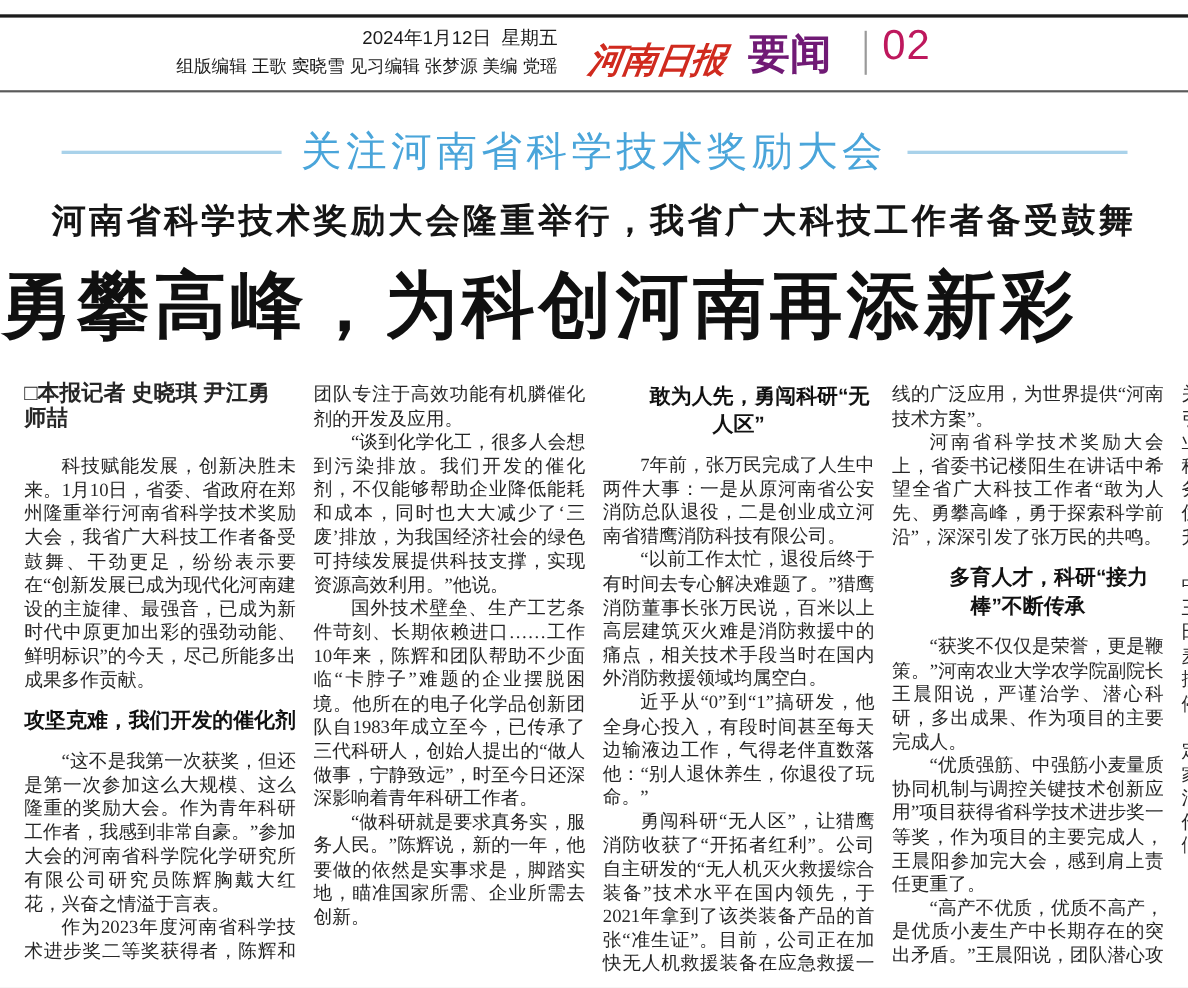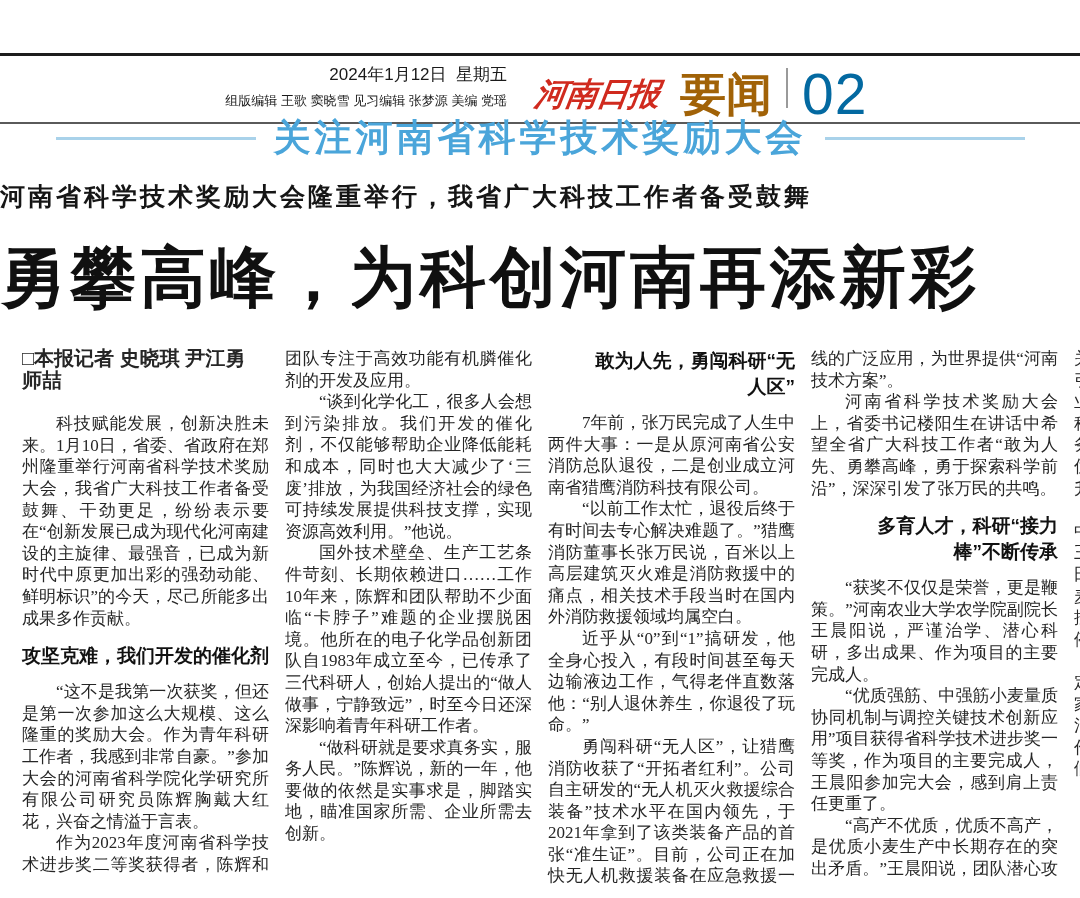--- a/index.html
+++ b/index.html
@@ -2,62 +2,62 @@
 <html><head>
 <meta charset="utf-8">
 <style>
   html,body{margin:0;padding:0;background:#e8e8e8;}
   .paper{
     position:relative;width:1080px;height:898px;background:#ffffff;
     margin:0 auto;overflow:hidden;
     font-family:"Liberation Serif", serif;color:#222;
   }
   
-  .hdr{position:absolute;left:0;top:0;width:1080px;height:84px;margin-top:40px;}
+  .hdr{position:absolute;left:0;top:0;width:1080px;height:84px;}
   .rule-top{position:absolute;left:0;top:13px;width:1080px;height:3px;background:#1c1c1c;}
   .rule-bottom{position:absolute;left:0;top:82px;width:1080px;height:2px;background:#5a5a5a;}
   .hdr-info{position:absolute;right:573px;top:24px;text-align:right;
     font-family:"Liberation Sans", sans-serif;color:#1a1a1a;}
   .hdr-date{font-size:17px;line-height:22px;white-space:pre;margin-bottom:5px;}
-  .hdr-editors{font-size:13px;line-height:20px;white-space:pre;}
+  .hdr-editors{font-size:16px;line-height:20px;white-space:pre;}
   .masthead{position:absolute;left:535px;top:33px;
     font-family:"Liberation Serif", serif;font-style:italic;font-weight:900;
     font-size:32px;letter-spacing:-1px;color:#d02a1e;transform:skewX(-8deg);}
   .sectiontitle{position:absolute;left:680px;top:24px;
-    font-family:"Liberation Sans", sans-serif;font-weight:800;font-size:46px;color:#a16207;}
+    font-family:"Liberation Sans", sans-serif;font-weight:800;font-size:38px;color:#701a75;}
   .hdr-divider{position:absolute;left:786px;top:28px;width:2px;height:40px;background:#9a9a9a;}
   .pageno{position:absolute;left:802px;top:21px;
-    font-family:"Liberation Sans", sans-serif;font-weight:300;font-size:57px;color:#0369a1;letter-spacing:1px;}
+    font-family:"Liberation Sans", sans-serif;font-weight:300;font-size:38px;color:#be185d;letter-spacing:1px;}
   
   .kicker{position:absolute;left:0;top:112px;width:1080px;height:52px;
     display:flex;align-items:center;justify-content:center;gap:18px;}
   .kicker-line{width:200px;height:3px;background:#a9d2ea;}
-  .kicker-text{font-family:"Liberation Sans", sans-serif;font-weight:700;
+  .kicker-text{font-family:"Liberation Sans", sans-serif;font-weight:400;
     font-size:37px;letter-spacing:4px;color:#4aa5da;white-space:nowrap;}
   
-  .subtitle{position:absolute;left:0;top:180px;width:1080px;text-align:left;
+  .subtitle{position:absolute;left:0;top:180px;width:1080px;text-align:center;
     font-family:"Liberation Sans", sans-serif;font-weight:700;
-    font-size:25px;letter-spacing:3px;color:#151515;white-space:nowrap;}
+    font-size:31px;letter-spacing:3px;color:#151515;white-space:nowrap;}
   .headline{position:absolute;left:0;top:233px;width:916px;text-align:left;
     font-family:Liberation Sans, sans-serif;font-weight:900;
     font-size:66px;letter-spacing:4px;color:#101010;white-space:nowrap;}
   
   .article{
     position:absolute;left:22px;top:348px;width:1036px;height:546px;
     column-count:4;column-gap:16px;column-fill:auto;
     font-size:17px;line-height:21.6px;text-align:justify;color:#262626;
   }
   .article p,.article h3{margin:0;padding:0;}
   .byline{font-family:"Liberation Sans", sans-serif;font-weight:700;
     font-size:20px;margin-bottom:22px !important;text-align:left;}
   .para{text-indent:2em;}
   .subhead{font-family:"Liberation Sans", sans-serif;font-weight:700;
     font-size:19px;line-height:26px;color:#111;
     margin-top:14px !important;margin-bottom:12px !important;
-    text-indent:2em;text-align:right;}
+    text-indent:2em;text-align:center;}
   .subhead-first{text-indent:0;}
 </style>
 </head>
 <body>
 
 <div class="paper">
 
   <div class="hdr">
     <div class="rule-top"></div>
     <div class="hdr-info">

